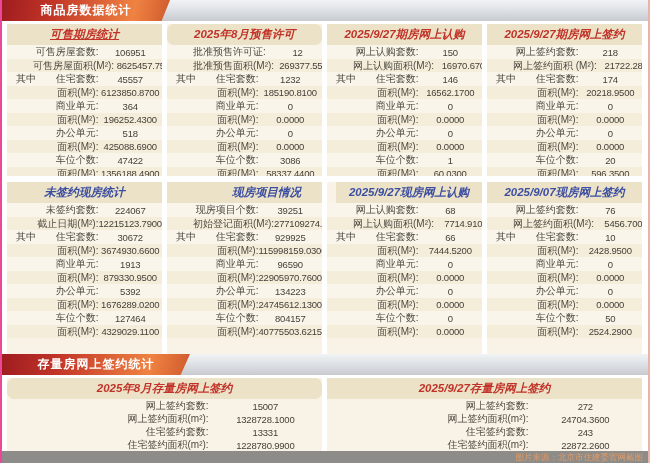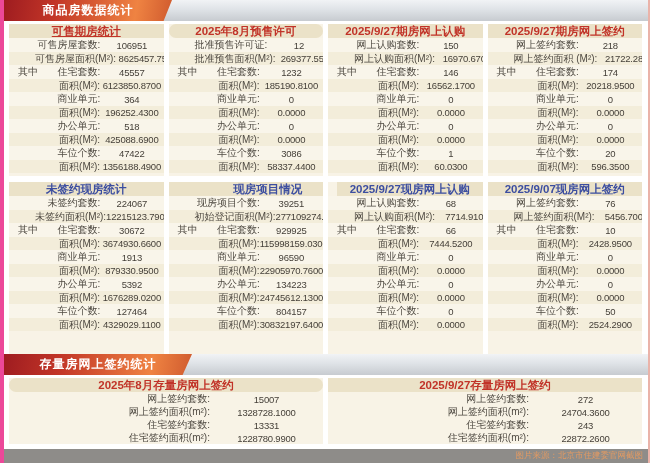--- a/index.html
+++ b/index.html
@@ -1,29 +1,29 @@
 <!DOCTYPE html>
 <html><head>
 <meta charset="utf-8">
 <style>
   html,body{margin:0;padding:0;background:#fff;}
   body{width:650px;height:463px;font-family:"Liberation Sans",sans-serif;}
   .page{width:650px;height:463px;box-sizing:border-box;display:flex;flex-direction:column;
-        border-left:4px solid #ec4899;border-right:2px solid #eab3a9;background:#ffffff;overflow:hidden;}
+        border-left:2px solid #ec4899;border-right:2px solid #eab3a9;background:#ffffff;overflow:hidden;}
   .topbar{height:21px;flex:0 0 21px;background:linear-gradient(180deg,#f1f3f5 0%,#dfe3e7 45%,#c7cbd0 100%);display:flex;}
   .tab{width:168px;background:linear-gradient(100deg,#9e1c20 0%,#c23527 30%,#ef8342 78%,#cf5a2e 100%);
        clip-path:polygon(0 0,100% 0,95% 100%,0 100%);color:#fff;font-weight:bold;font-size:12px;
        display:flex;align-items:center;justify-content:center;letter-spacing:1px;}
   .tab2{width:188px;}
   .main-grid{display:grid;grid-template-columns:repeat(4,1fr);grid-template-rows:152px 172px;
              gap:6px 5px;padding:3px 6px 0 5px;}
   .bottom-grid{display:grid;grid-template-columns:1fr 1fr;gap:5px;padding:3px 6px 0 5px;}
   .panel{background:#f8f3e6;overflow:hidden;}
-  .panel-title{height:14px;background:#ebe2c8;display:flex;align-items:center;justify-content:center;
-               font-weight:bold;font-size:11.5px;white-space:nowrap;}
+  .panel-title{height:21px;background:#ebe2c8;display:flex;align-items:center;justify-content:center;
+               font-weight:bold;font-size:11.5px;white-space:nowrap;font-style:italic;}
   .panel-title.underline{text-decoration:underline;}
   .rows{display:block;}
   .row{display:grid;grid-template-columns:26px 1fr 41%;height:13.5px;align-items:center;white-space:nowrap;}
   .rows .row:nth-child(odd){background:#f9f5ea;}
   .rows .row:nth-child(even){background:#f3edda;}
   .row-b{display:grid;grid-template-columns:1fr 36%;height:13px;align-items:center;white-space:nowrap;}
   .prefix{font-size:10px;color:#4f4a42;padding-left:9px;}
   .label{font-size:10px;color:#4f4a42;text-align:right;}
   .value{font-size:9.5px;color:#443f38;text-align:center;letter-spacing:-0.2px;}
   .panel-footer{height:14px;margin-top:2px;background:#dbd8d0;display:flex;align-items:center;
@@ -268,21 +268,21 @@
       <div class="panel">
         <div class="panel-title" style="color: rgb(60, 78, 160);">未签约现房统计</div>
         <div class="rows">
           <div class="row">
             <span class="prefix"></span>
             <span class="label">未签约套数:</span>
             <span class="value">224067</span>
           </div>
           <div class="row">
             <span class="prefix"></span>
-            <span class="label">未签约面积(M²):</span>
+            <span class="label">截止日期(M²):</span>
             <span class="value">12215123.7900</span>
           </div>
           <div class="row">
             <span class="prefix">其中</span>
             <span class="label">住宅套数:</span>
             <span class="value">30672</span>
           </div>
           <div class="row">
             <span class="prefix"></span>
             <span class="label">面积(M²):</span>
@@ -364,21 +364,21 @@
             <span class="value">24745612.1300</span>
           </div>
           <div class="row">
             <span class="prefix"></span>
             <span class="label">车位个数:</span>
             <span class="value">804157</span>
           </div>
           <div class="row">
             <span class="prefix"></span>
             <span class="label">面积(M²):</span>
-            <span class="value">30832197.6400</span>
+            <span class="value">40775503.6215</span>
           </div>
         </div>
       </div>
       <div class="panel">
         <div class="panel-title" style="color: rgb(60, 78, 160); margin-left: 9px;">2025/9/27现房网上认购</div>
         <div class="rows">
           <div class="row">
             <span class="prefix"></span>
             <span class="label">网上认购套数:</span>
             <span class="value">68</span>

